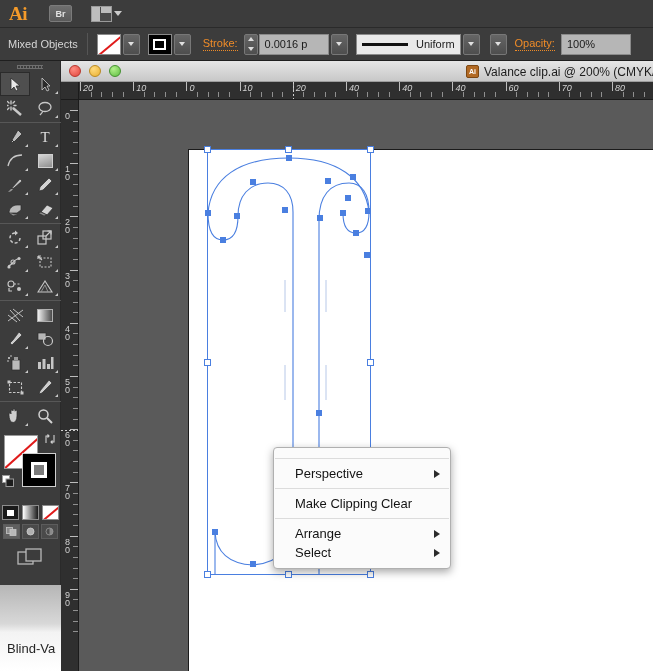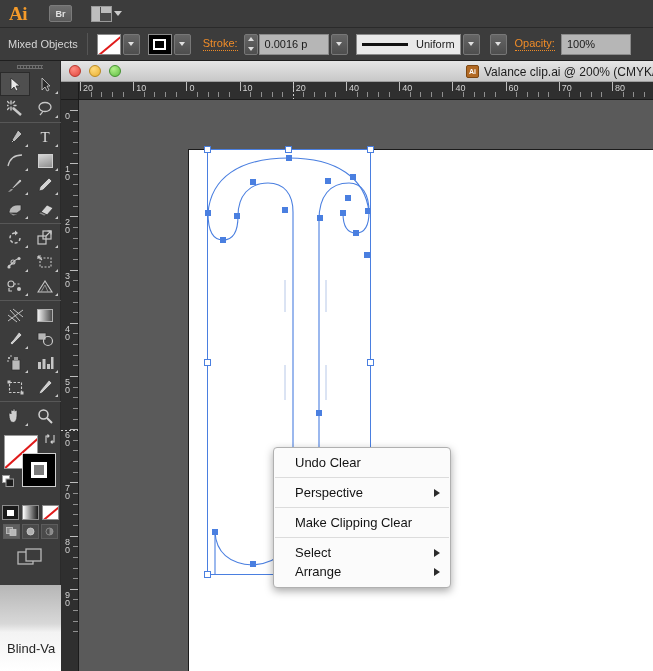--- a/index.html
+++ b/index.html
@@ -149,21 +149,21 @@
   }
   .doctitle { font-size: 12px; color: #1c1c1c; white-space: nowrap; }
 
   
   .ruler-corner {
     position: absolute; left: 0; top: 21px; width: 18px; height: 18px;
     background: #2f2f2f; border-right: 1px solid #1b1b1b; border-bottom: 1px solid #1b1b1b;
   }
   .hruler {
     position: absolute; left: 18px; top: 21px; width: 574px; height: 18px;
-    background: #2f2f2f; border-bottom: 1px solid #1b1b1b; overflow: hidden;
+    background: #2f2f2f; border-bottom: 1px solid #1b1b1b; overflow: hidden; font-style: italic;
   }
   .vruler {
     position: absolute; left: 0; top: 39px; width: 18px; height: 571px;
     background: #2f2f2f; border-right: 1px solid #1b1b1b; overflow: hidden;
   }
   .htick { position: absolute; top: 0; width: 1px; height: 5px; background: #909090; }
   .htick.major { height: 9px; background: #bcbcbc; }
   .hnum {
     position: absolute; top: 1px; font-size: 9px; color: #d2d2d2;
     font-family: "Liberation Sans", sans-serif;
@@ -845,36 +845,33 @@
         <rect x="1" y="4" width="15" height="12" fill="none" stroke="#b8b8b8" stroke-width="1.3"></rect>
         <rect x="9" y="1" width="15" height="12" fill="#3c3c3c" stroke="#b8b8b8" stroke-width="1.3"></rect>
       </svg>
     </div>
   </div>
 
   <div class="leftpanel"></div>
   <div class="blind-label">Blind-Va</div>
 
   <div class="ctxmenu" id="ctxmenu">
-      <div class="mi">
-        <span>Undo Clear</span>
-      </div>
       <div class="msep"></div>
       <div class="mi">
         <span>Perspective</span>
         <span class="arrow"></span>
       </div>
       <div class="msep"></div>
       <div class="mi">
         <span>Make Clipping Clear</span>
       </div>
       <div class="msep"></div>
       <div class="mi">
+        <span>Arrange</span>
+        <span class="arrow"></span>
+      </div>
+      <div class="mi">
         <span>Select</span>
         <span class="arrow"></span>
       </div>
-      <div class="mi">
-        <span>Arrange</span>
-        <span class="arrow"></span>
-      </div>
     </div>
 
 </div>
 
 </body></html>

